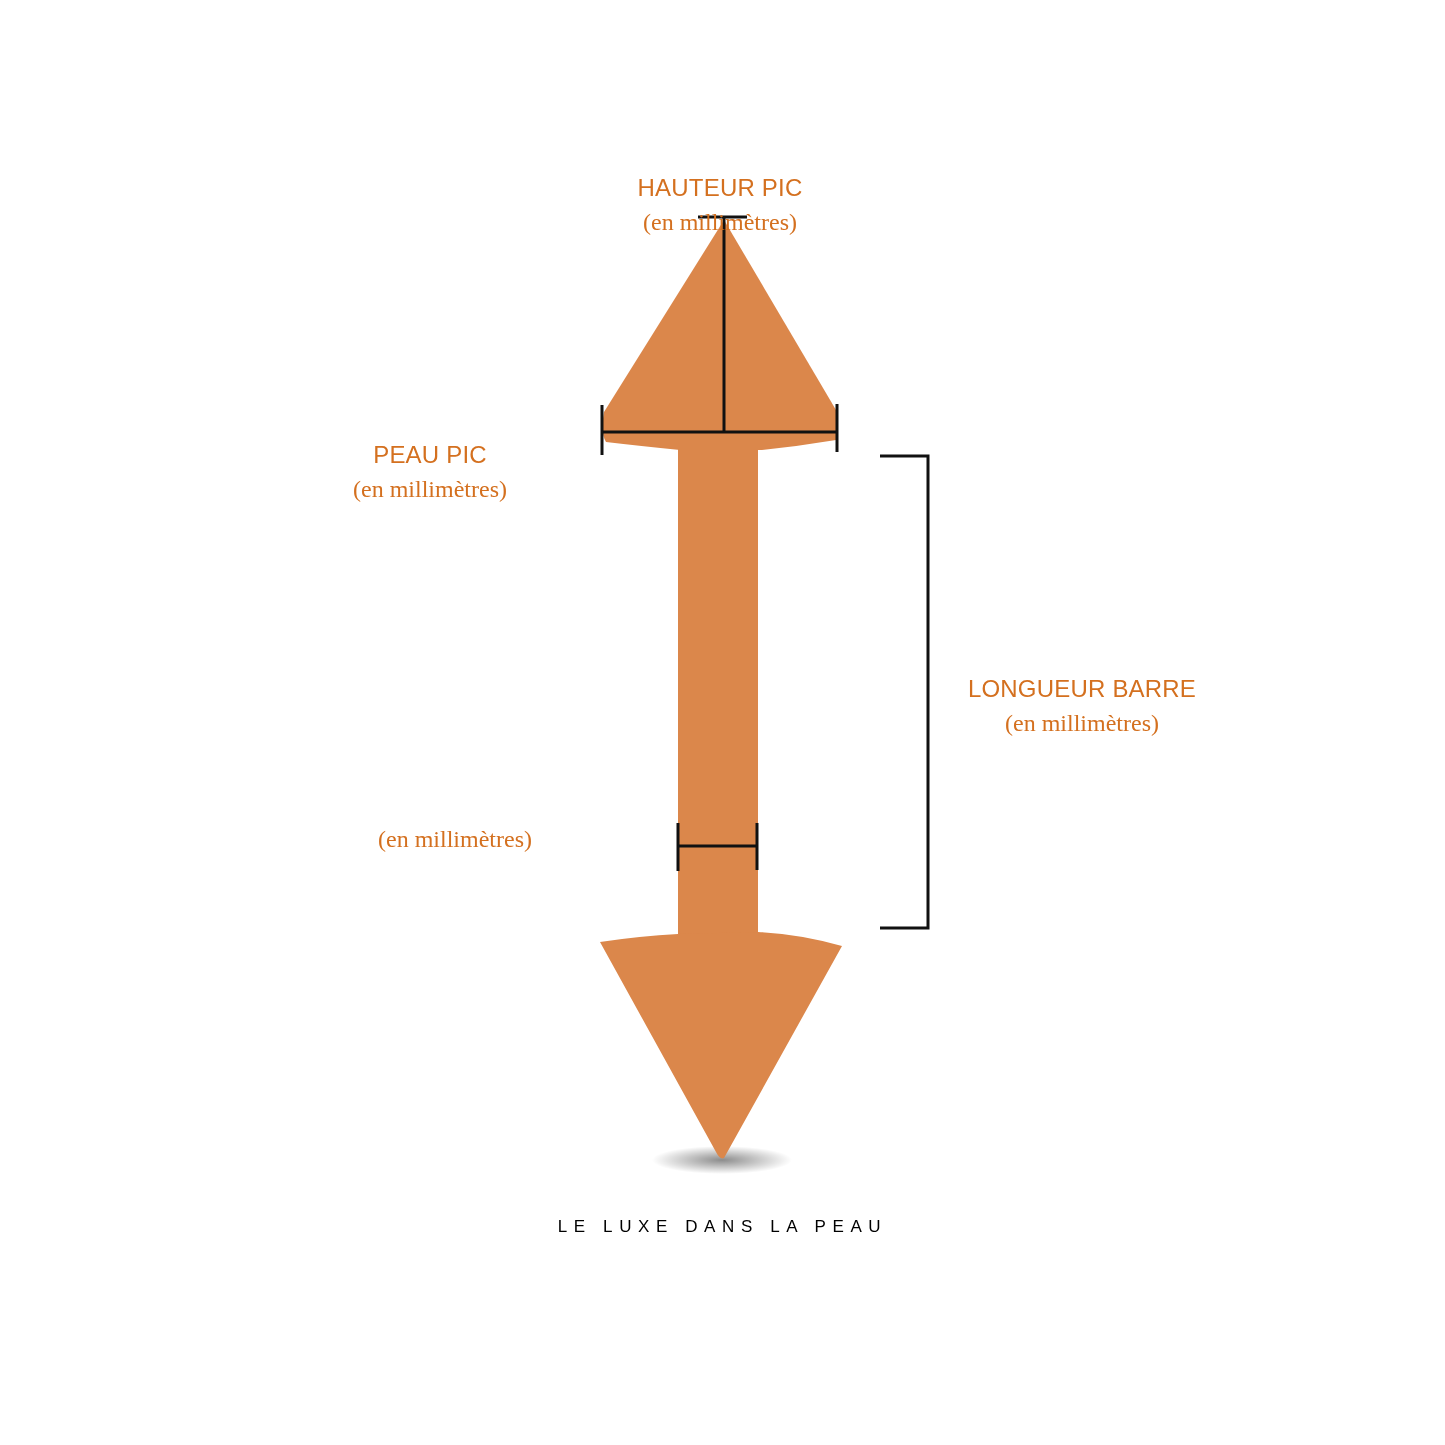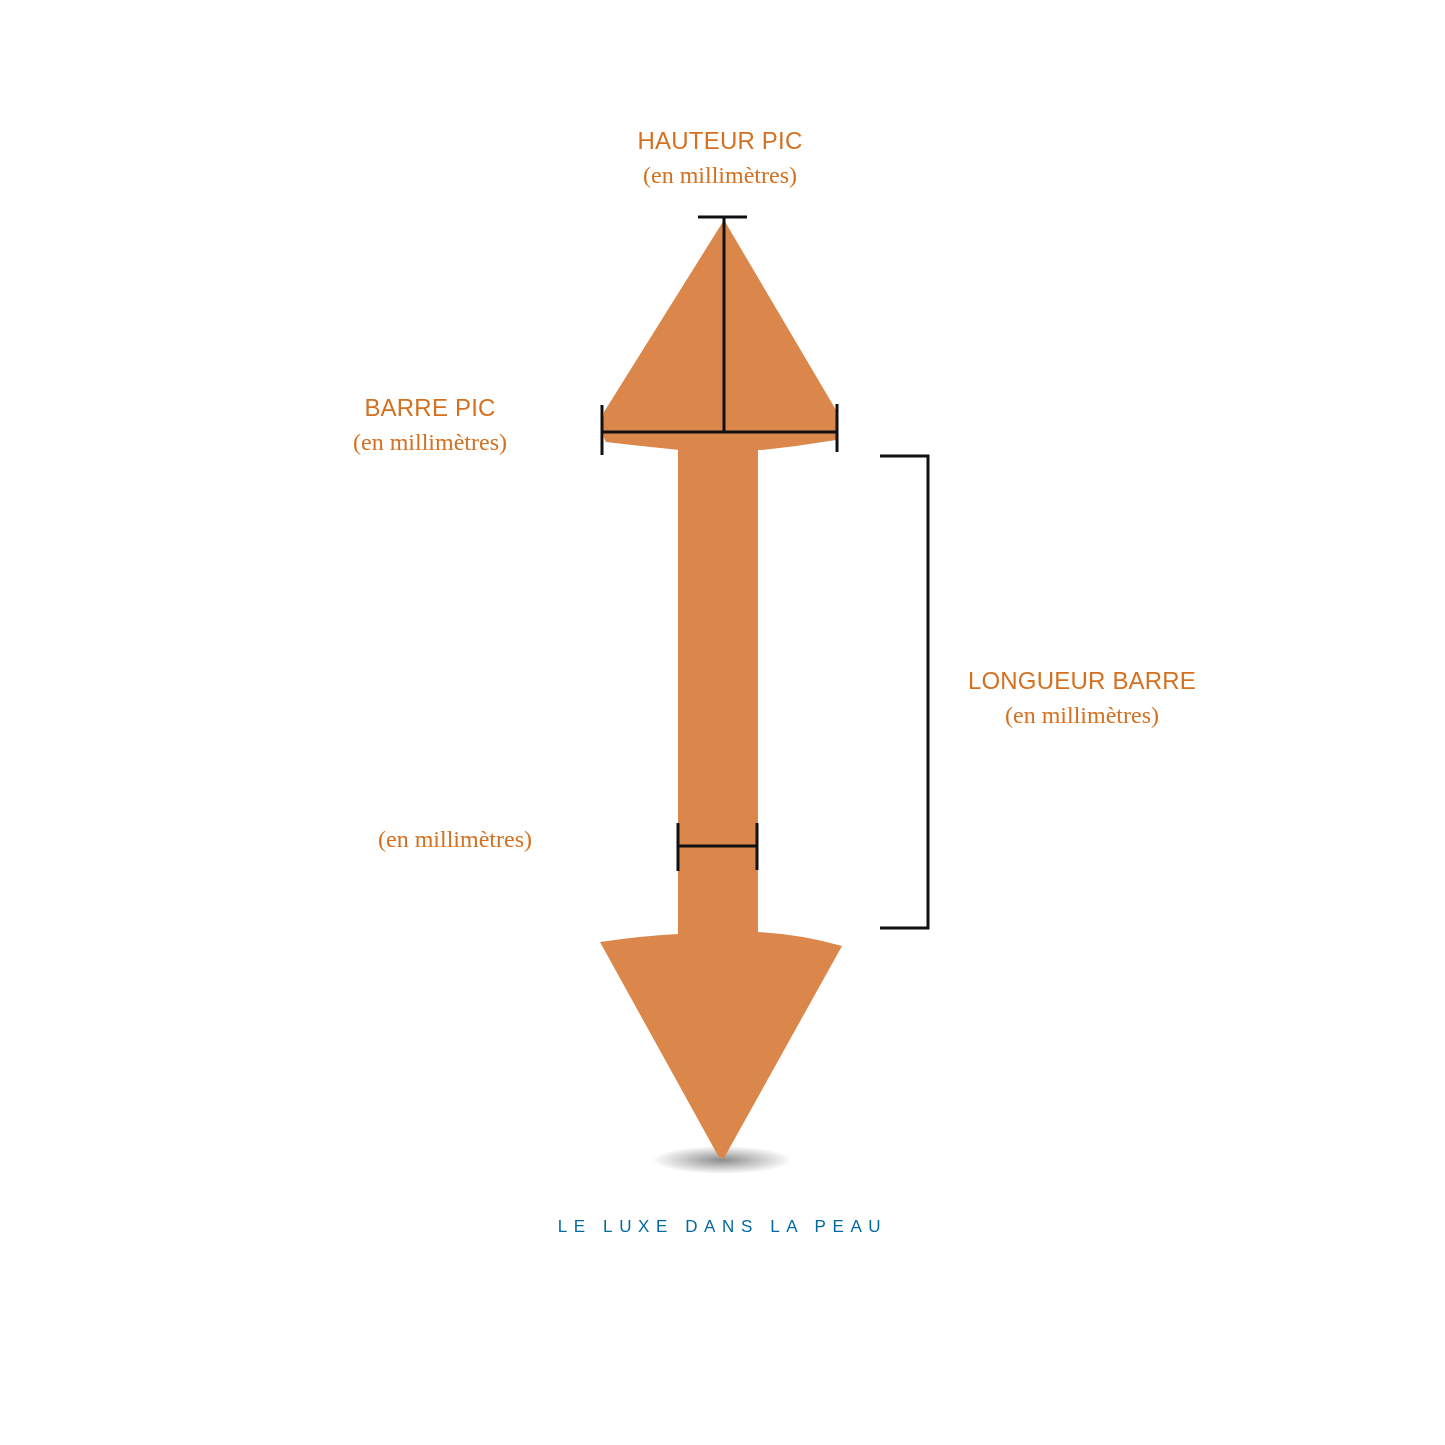--- a/index.html
+++ b/index.html
@@ -1,23 +1,23 @@
 <!DOCTYPE html>
 <html><head>
   <meta charset="utf-8">
   <style>
     html, body { margin: 0; padding: 0; background: #ffffff; }
     body { width: 1445px; height: 1445px; position: relative; overflow: hidden; font-family: "Liberation Sans", sans-serif; }
     .diagram { position: absolute; left: 0; top: 0; width: 1445px; height: 1445px; }
     .label { position: absolute; text-align: center; color: #d4701f; font-family: "Liberation Sans", sans-serif; font-size: 24px; line-height: 34px; white-space: nowrap; transform: translateX(-50%); }
-    .label .title { display: block; letter-spacing: 0.2px; }
+    .label .title { display: block; letter-spacing: 0.2px; margin-top: 47px; }
     .label .unit { display: block; font-family: Liberation Serif, serif; }
     .logo { position: absolute; left: 50%; top: 1205px; transform: translateX(-50%); text-align: center; color: #2d3a20; }
     .logo-word { font-family: "Liberation Serif", serif; font-size: 128px; line-height: 130px; letter-spacing: 4px; font-weight: normal; }
-    .tagline { font-family: "Liberation Sans", sans-serif; font-size: 17px; letter-spacing: 6.6px; color: #0369a1; margin-top: 12px; white-space: nowrap; }
+    .tagline { font-family: "Liberation Sans", sans-serif; font-size: 17px; letter-spacing: 6.6px; color: #000000; margin-top: 12px; white-space: nowrap; }
   </style>
 </head>
 <body>
 
 <svg class="diagram" width="1445" height="1445" viewBox="0 0 1445 1445" xmlns="http://www.w3.org/2000/svg">
   <defs>
     <radialGradient id="shadowGrad" cx="50%" cy="50%" r="50%">
       <stop offset="0%" stop-color="#000" stop-opacity="0.45"></stop>
       <stop offset="100%" stop-color="#000" stop-opacity="0"></stop>
     </radialGradient>
@@ -52,25 +52,25 @@
     <polyline points="880,456 928,456 928,928 880,928"></polyline>
   </g>
 </svg>
 
 <div class="label" style="left:720px; top:124px;">
   <span class="title">HAUTEUR PIC</span>
   <span class="unit">(en millimètres)</span>
 </div>
 
 <div class="label" style="left:430px; top:391px;">
-  <span class="title">BARRE PIC</span>
+  <span class="title">PEAU PIC</span>
   <span class="unit">(en millimètres)</span>
 </div>
 
-<div class="label" style="left:1082px; top:664px;">
+<div class="label" style="left:1082px; top:625px;">
   <span class="title">LONGUEUR BARRE</span>
   <span class="unit">(en millimètres)</span>
 </div>
 
 <div class="label" style="left:455px; top:822px;">
   <span class="unit">(en millimètres)</span>
 </div>
 
 <div class="logo">
   <div class="tagline">LE LUXE DANS LA PEAU</div>

